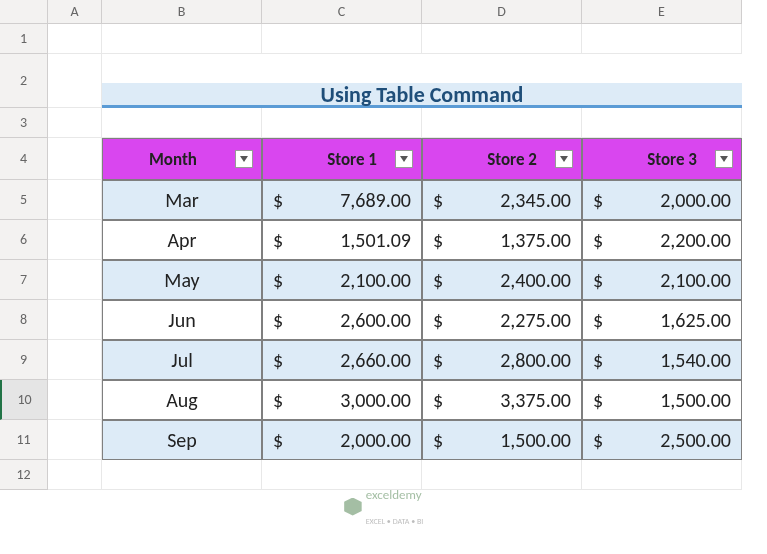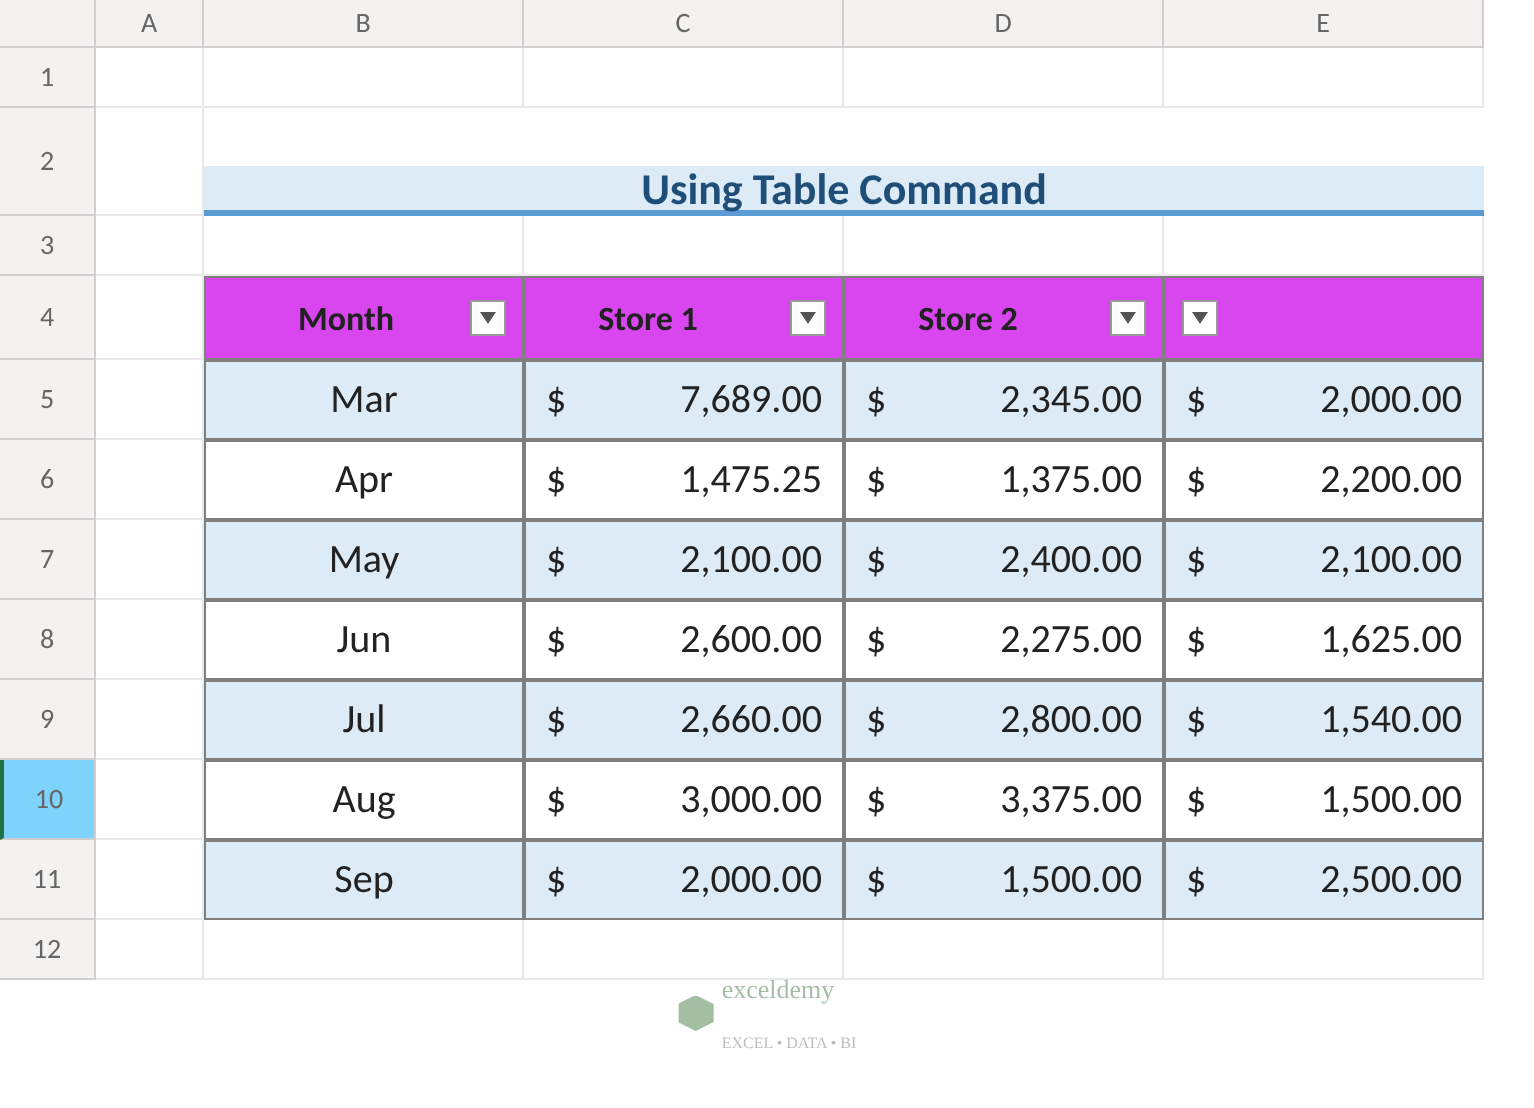--- a/index.html
+++ b/index.html
@@ -1,33 +1,33 @@
 <!DOCTYPE html>
 <html><head>
 <meta charset="utf-8">
 <style>
 * { box-sizing: border-box; margin: 0; padding: 0; }
 body { font-family: Calibri, Arial, sans-serif; background: #fff; width: 767px; height: 554px; overflow: hidden; position: relative; }
 .sheet { display: grid; grid-template-columns: 48px 54px 160px 160px 160px 160px; grid-template-rows: 24px 30px 54px 30px 42px repeat(7, 40px) 30px; }
 .col-hdr { background: #f3f2f1; border-right: 1px solid #d0cece; border-bottom: 1px solid #d0cece; display: flex; align-items: center; justify-content: center; font-size: 14px; color: #666; }
 .row-hdr { background: #f3f2f1; border-right: 1px solid #d0cece; border-bottom: 1px solid #d0cece; display: flex; align-items: center; justify-content: center; font-size: 14px; color: #666; }
-.row-hdr.sel { background: #7dd3fc; border-left: 2px solid #217346; }
+.row-hdr.sel { background: #e5e5e5; border-left: 2px solid #217346; }
 .cell { border-right: 1px solid #e8e8e8; border-bottom: 1px solid #e8e8e8; background: #fff; }
 .title-cell { grid-column: 3 / 7; background: #ddebf7; border-bottom: 3px solid #5b9bd5; display: flex; align-items: center; justify-content: center; font-size: 22px; font-weight: bold; color: #1f4e79; margin-top: 29px; }
 .hdr-cell { background: #d946ef; border: 1px solid #7f7f7f; display: flex; align-items: center; font-size: 17px; font-weight: bold; color: #222; padding: 0 8px; position: relative; }
 .hdr-cell .lbl { flex: 1; text-align: center; }
-.hdr-cell .lbl.r { padding-right: 18px; }
+.hdr-cell .lbl.r { text-align: right; padding-right: 18px; }
 .filter-btn { width: 18px; height: 18px; background: #fff; border: 1px solid #999; display: flex; align-items: center; justify-content: center; cursor: pointer; }
 .filter-btn svg { width: 8px; height: 6px; }
 .data-cell { border: 1px solid #7f7f7f; display: flex; align-items: center; justify-content: center; font-size: 20px; color: #222; padding: 0 10px; }
 .data-cell.money { justify-content: space-between; }
 .data-cell.money .sym { }
 .data-cell.money .val { }
 .band { background: #ddebf7; }
-.watermark { position: absolute; bottom: 28px; left: 50%; transform: translateX(-50%); display: flex; align-items: center; gap: 4px; opacity: 0.55; font-size: 13px; color: #5a8a5a; font-family: Liberation Serif, serif; }
+.watermark { position: absolute; bottom: 28px; left: 50%; transform: translateX(-50%); display: flex; align-items: center; gap: 4px; opacity: 0.55; font-size: 13px; color: #5a8a5a; }
 .watermark .wm-icon { width: 18px; height: 18px; background: #5a8a5a; clip-path: polygon(50% 0, 100% 25%, 100% 75%, 50% 100%, 0 75%, 0 25%); }
 .watermark .wm-sub { font-size: 8px; color: #888; display: block; margin-top: 14px; }
 </style>
 </head>
 <body>
 
 <div class="sheet">
 
   <div class="col-hdr"></div>
   <div class="col-hdr">A</div>
@@ -74,20 +74,21 @@
   </div>
   <div class="hdr-cell">
     <span class="lbl r">Store 2</span>
     <span class="filter-btn">
         <svg viewBox="0 0 8 6">
           <path d="M0 0 L8 0 L4 6 Z" fill="#555"></path>
         </svg>
       </span>
   </div>
   <div class="hdr-cell">
+    <span class="lbl r">Store 3</span>
     <span class="filter-btn">
         <svg viewBox="0 0 8 6">
           <path d="M0 0 L8 0 L4 6 Z" fill="#555"></path>
         </svg>
       </span>
   </div>
 
   <div class="row-hdr">5</div>
   <div class="cell"></div>
   <div class="data-cell band">Mar</div>
@@ -102,21 +103,21 @@
   <div class="data-cell band money">
       <span class="sym">$</span>
       <span class="val">2,000.00</span>
     </div>
 
   <div class="row-hdr">6</div>
   <div class="cell"></div>
   <div class="data-cell">Apr</div>
   <div class="data-cell money">
       <span class="sym">$</span>
-      <span class="val">1,475.25</span>
+      <span class="val">1,501.09</span>
     </div>
   <div class="data-cell money">
       <span class="sym">$</span>
       <span class="val">1,375.00</span>
     </div>
   <div class="data-cell money">
       <span class="sym">$</span>
       <span class="val">2,200.00</span>
     </div>
 

